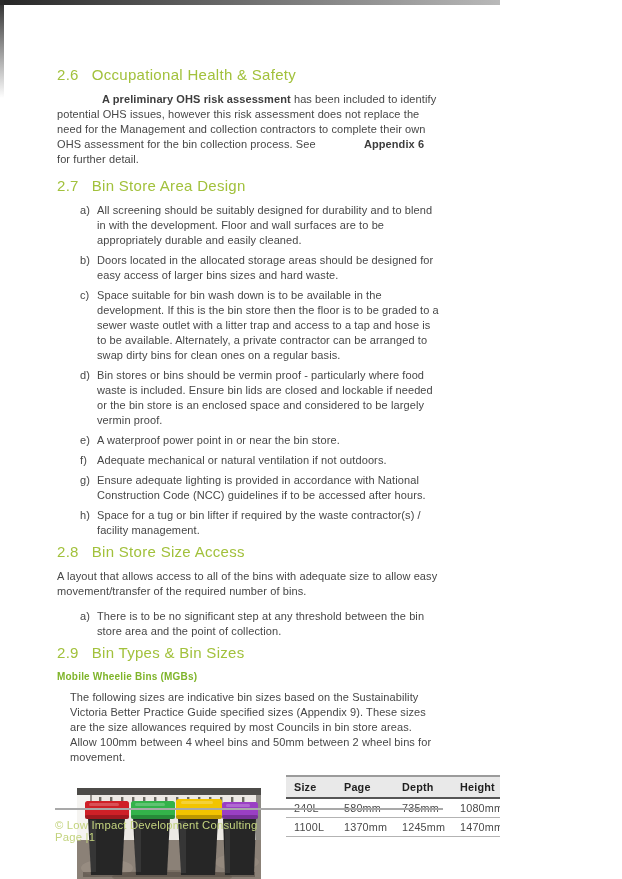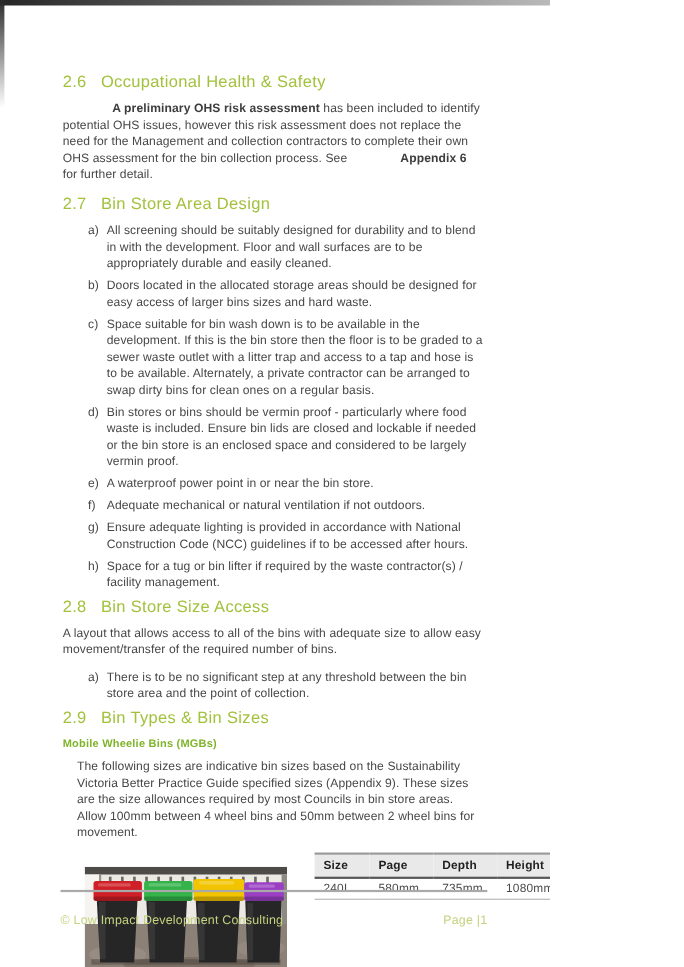--- a/index.html
+++ b/index.html
@@ -40,23 +40,23 @@
     text-align:left; padding:4px 0 4px 8px;
     border-top:2px solid #9b9b9b; border-bottom:2px solid #565656; letter-spacing:.2px;
   }
   .bintable td {
     font-size:10.8px; color:#4a4a4a; text-align:left;
     padding:3px 0 3px 8px; border-bottom:1px solid #b3b3b3; letter-spacing:.2px;
   }
 
   .footer {
     position:absolute; left:55px; right:57px; bottom:36px;
-    border-top:2px solid #a9a9a9; padding-top:20px;
+    border-top:2px solid #a9a9a9; padding-top:9px;
     display:flex; justify-content:space-between;
-    font-size:11.3px; color:#c3d37e; letter-spacing:.2px;
+    font-size:11.3px; color:#c3d37e; letter-spacing:.2px;flex-direction:column;
   }
 </style>
 </head>
 <body>
 
 <div class="page">
   <div class="scan-top"></div>
   <div class="scan-left"></div>
 
   <h2 class="h2"><span class="num">2.6</span><span>Occupational Health &amp; Safety</span></h2>
@@ -192,20 +192,27 @@
         </tr>
       </thead>
       <tbody>
         <tr>
           <td>240L</td>
           <td>580mm</td>
           <td>735mm</td>
           <td>1080mm</td>
           <td>0.43m²</td>
         </tr>
+        <tr>
+          <td>1100L</td>
+          <td>1370mm</td>
+          <td>1245mm</td>
+          <td>1470mm</td>
+          <td>1.71m²</td>
+        </tr>
       </tbody>
     </table>
   </div>
 
   <div class="footer">
     <span>© Low Impact Development Consulting</span>
     <span>Page |1</span>
   </div>
 </div>
 

